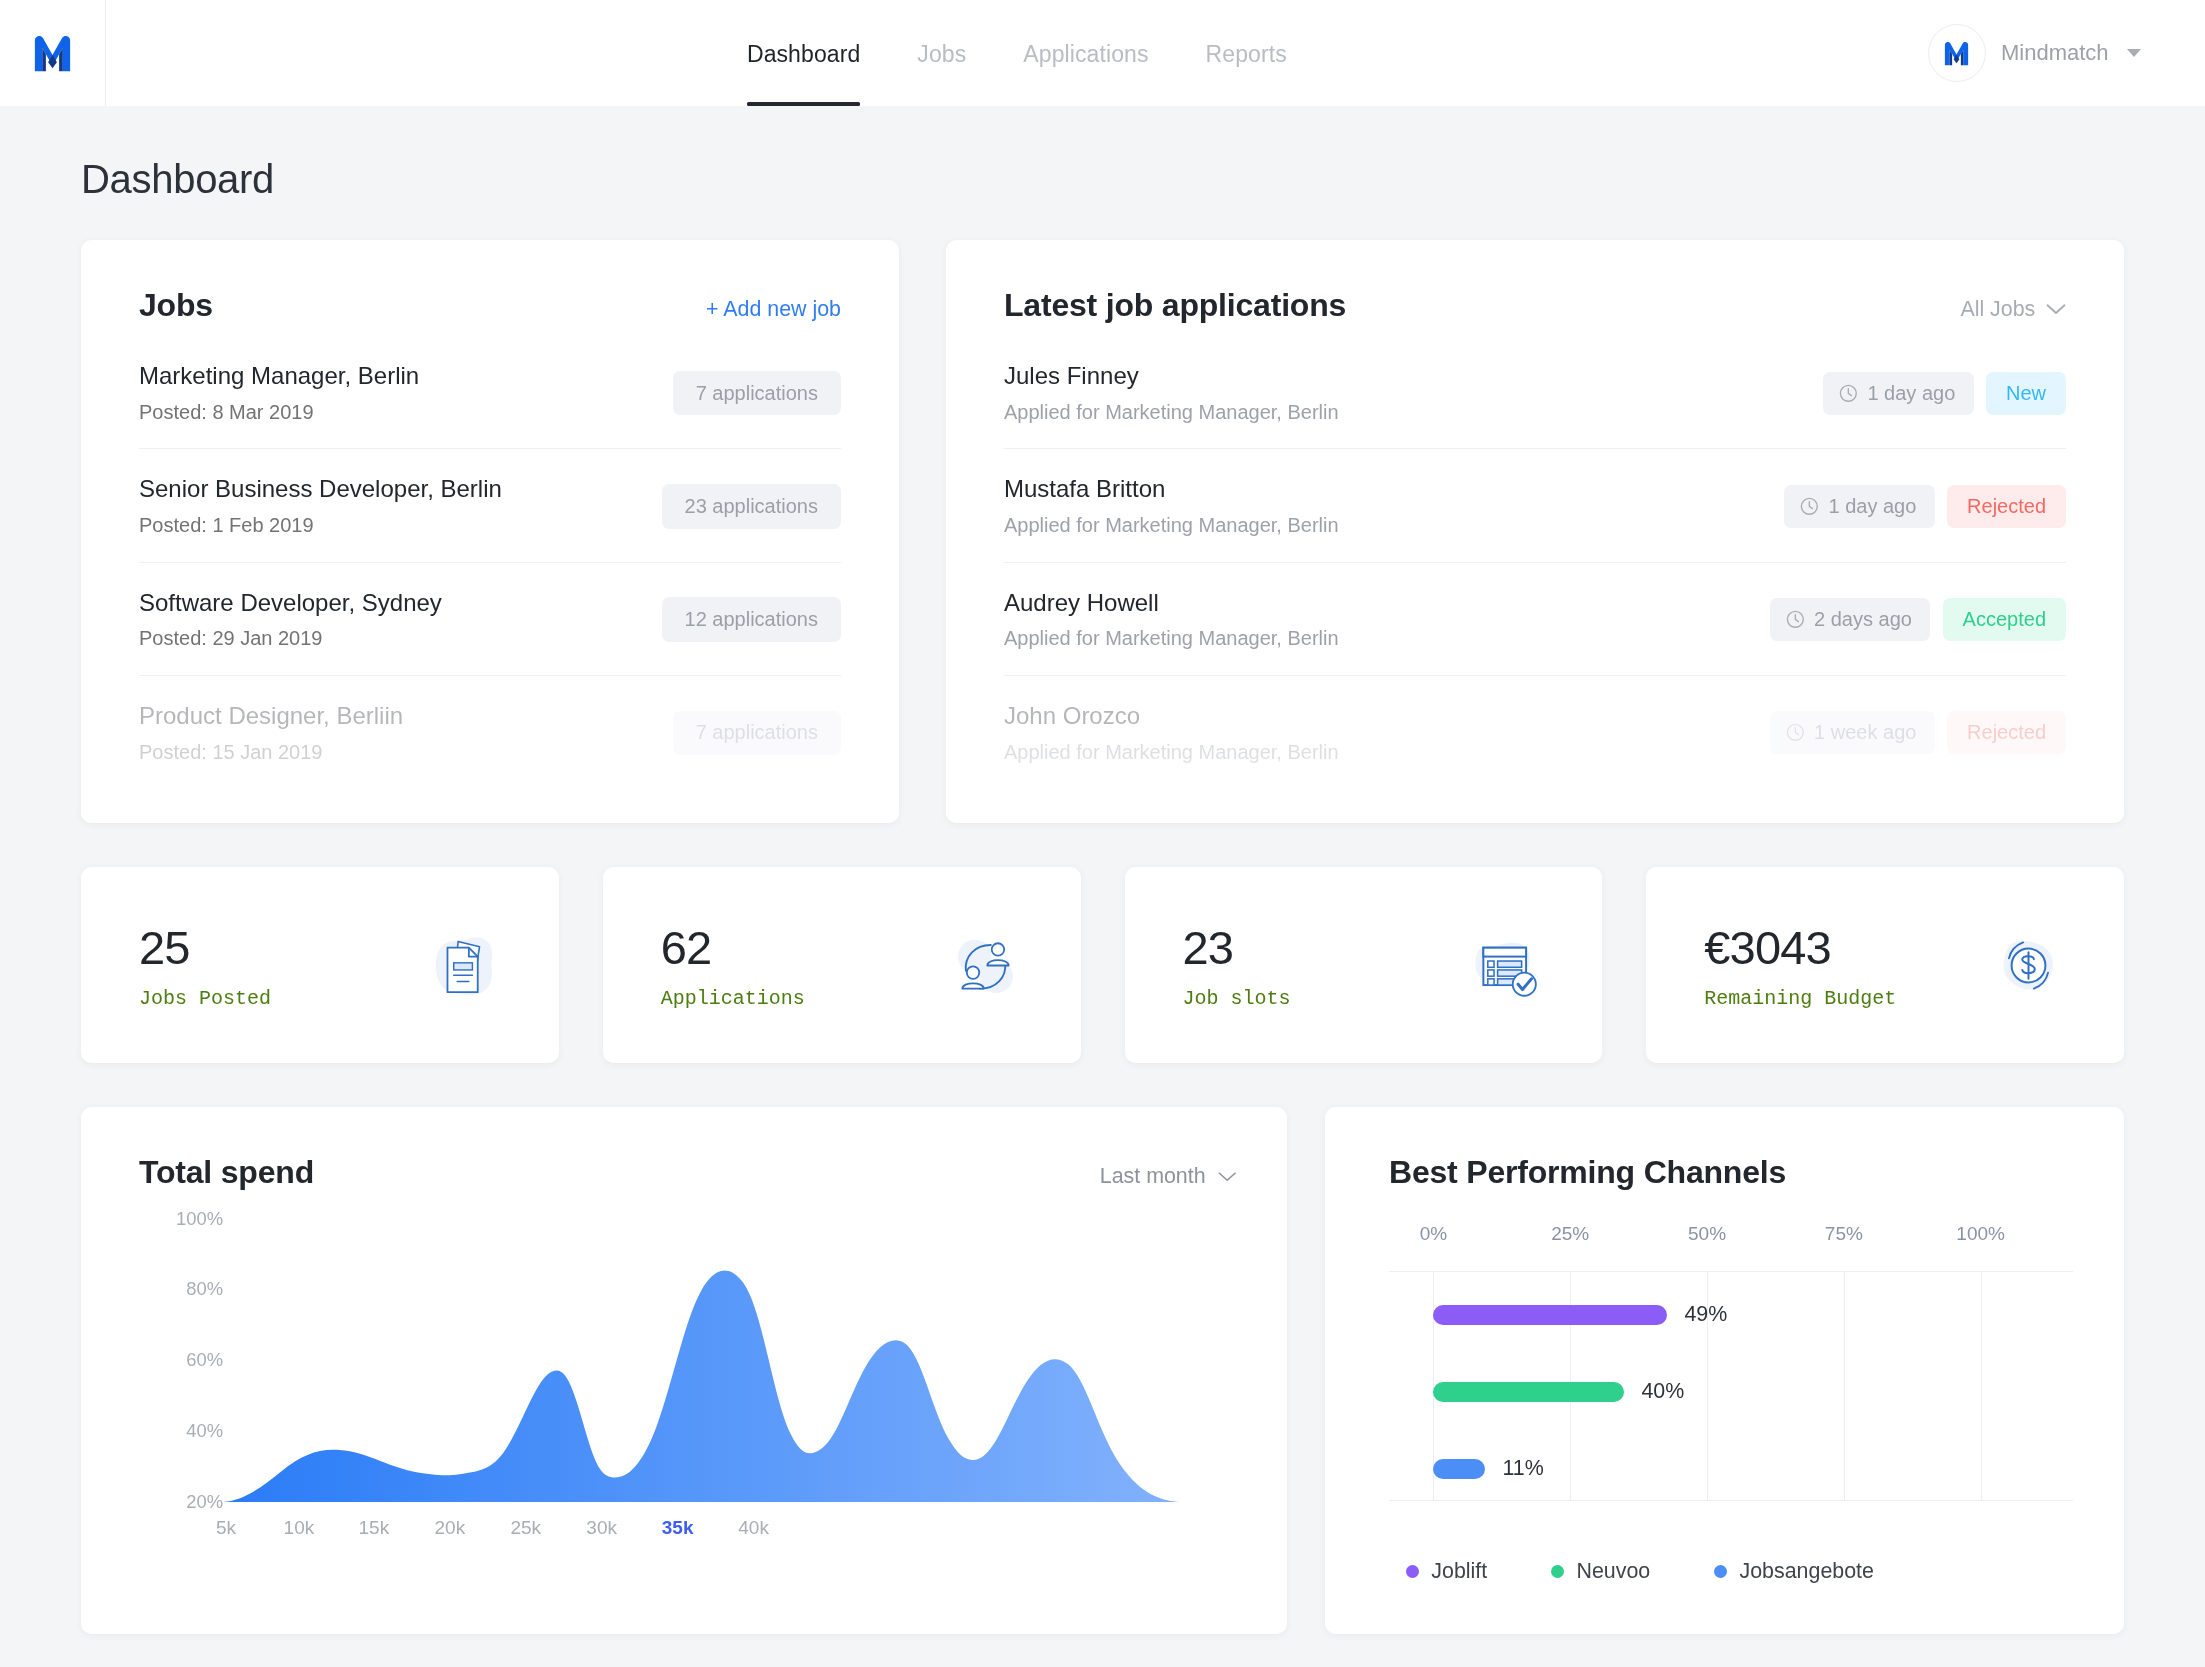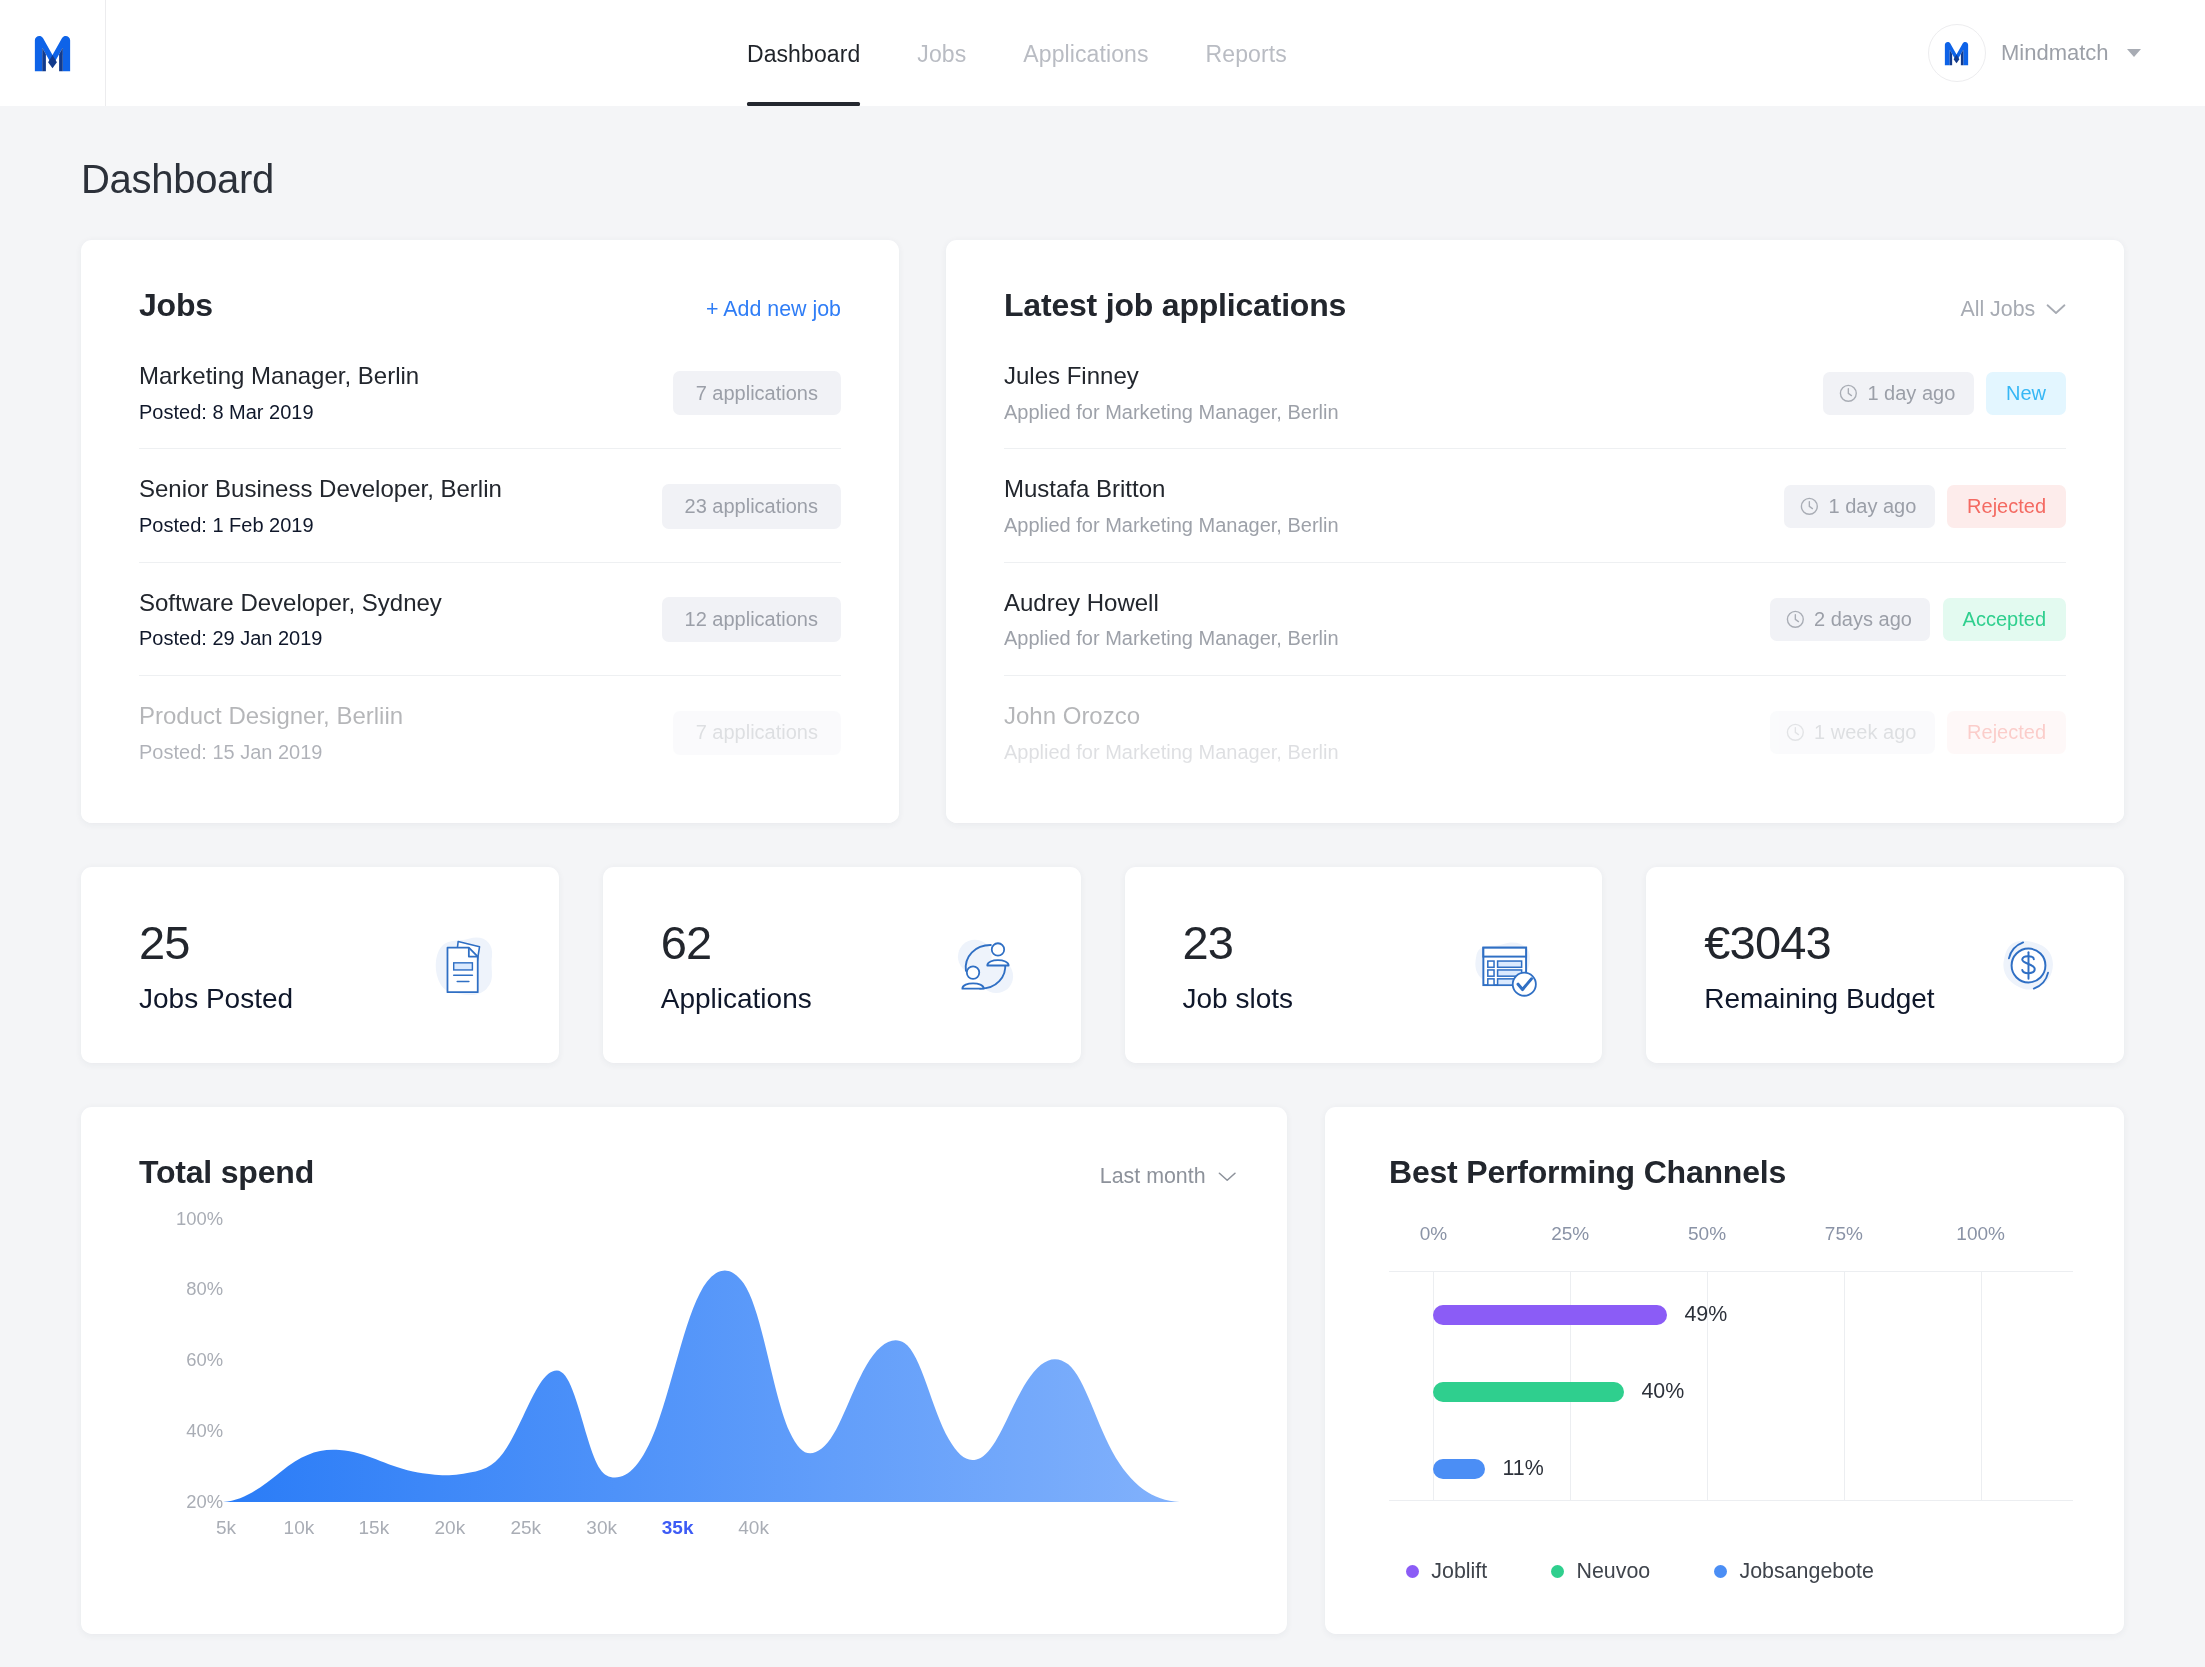--- a/index.html
+++ b/index.html
@@ -82,21 +82,21 @@
   }
   .chev { display:block; }
 
   .rowlist { margin-top: 12.3px; }
   .jrow {
     display: flex; align-items: center; justify-content: space-between;
     padding: 26px 0 24.5px 0; border-bottom: 0.8px solid #eef0f2;
   }
   .jrow:last-child { border-bottom: none; }
   .jrow-title { font-size: 24px; color: #22262d; margin-bottom: 10.7px; }
-  .jrow-sub { font-size: 20px; color: #0f172a; }
+  .jrow-sub { font-size: 20px; color: #737373; }
   .pill-count {
     background: #f1f2f6; color: #9b9fa8; font-size: 20px;
     padding: 10.7px 23px; border-radius: 6.9px; white-space: nowrap;
   }
   .faded { opacity: .33; }
 
   .arow {
     display: flex; align-items: center; justify-content: space-between;
     padding: 26px 0 24.5px 0; border-bottom: 0.8px solid #eef0f2;
   }
@@ -123,21 +123,21 @@
     pointer-events: none;
   }
 
   
   .row2 { display: flex; gap: 44px; margin-top: 44px; }
   .stat {
     flex: 1; height: 196px; display: flex; align-items: center;
     justify-content: space-between; padding: 0 51px 0 58px;
   }
   .stat-value { font-size: 47px; color: #22262d; font-weight: 400; letter-spacing: -0.8px; }
-  .stat-label { font-size: 28px; color: #0f172a; margin-top: 12.3px; }
+  .stat-label { font-size: 20px; color: #4d7c0f; margin-top: 12.3px; font-family: Liberation Mono, monospace; }
   .stat-icon { width: 89px; height: 89px; }
 
   
   .row3 { display: flex; gap: 38px; margin-top: 44px; }
   .spend-card { width: 1206px; height: 527px; position: relative; }
   .chan-card { flex: 1; height: 527px; position: relative; }
 
   .chart-head { display: flex; align-items: baseline; justify-content: space-between; }
   .period {
     font-size: 21.4px; color: #8d929b; cursor: pointer;

